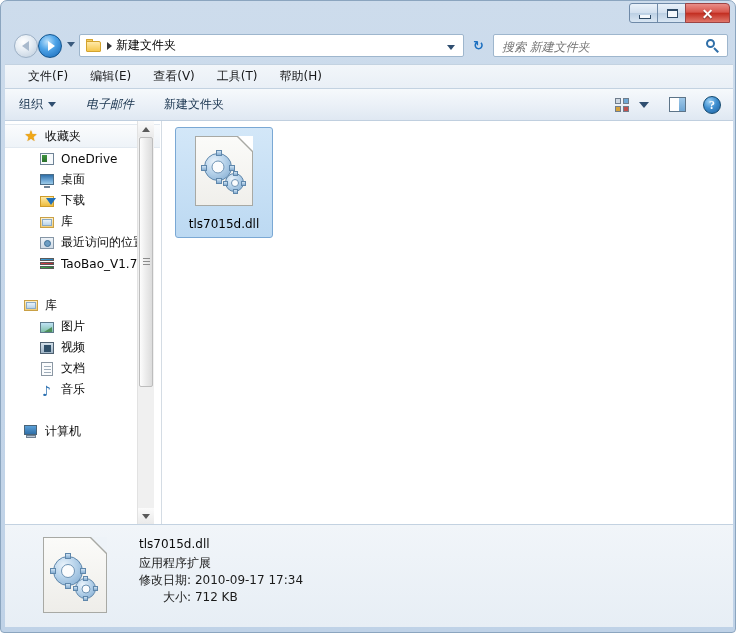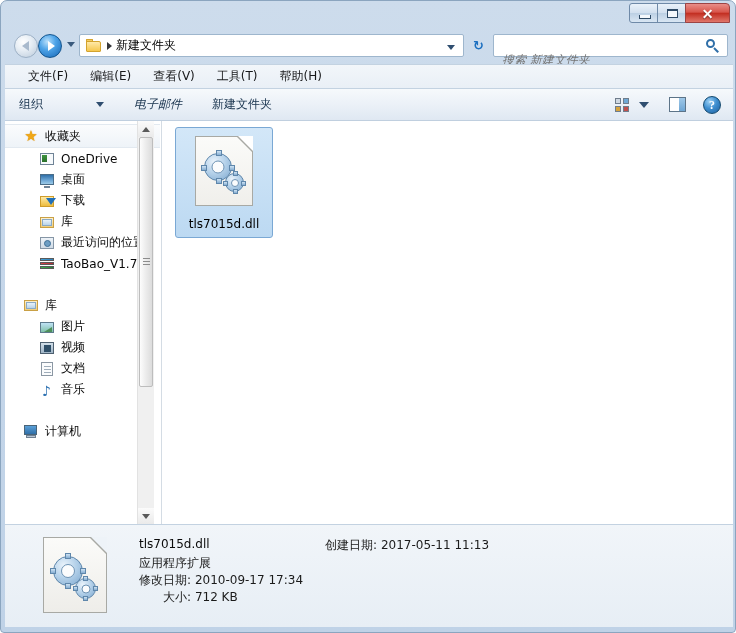--- a/index.html
+++ b/index.html
@@ -199,21 +199,21 @@
     position: absolute;
     left: 488px; top: 6px;
     width: 235px; height: 23px;
     box-sizing: border-box;
     background: #ffffff;
     border: 1px solid #9eb6cd;
     border-radius: 2px;
   }
   #search-input {
     position: absolute;
-    left: 6px; top: 17px;
+    left: 6px; top: 4px;
     width: 195px;
     border: none;
     outline: none;
     font-family: "DejaVu Sans", "Liberation Sans", sans-serif;
     font-size: 12px;
     font-style: italic;
     color: #7a7a7a;
     background: transparent;
   }
   #search-icon {
@@ -271,21 +271,20 @@
   .tb-btn {
     display: flex;
     align-items: center;
     font-size: 12px;
     color: #17324d;
     padding: 4px 8px;
     margin-left: 6px;
     border-radius: 2px;
     cursor: default;
     white-space: nowrap;
-    gap: 48px;
   }
   .tb-caret {
     margin-left: 5px;
     width: 0; height: 0;
     border-left: 4px solid transparent;
     border-right: 4px solid transparent;
     border-top: 5px solid #2f4e70;
   }
   #openwith-icon {
     position: relative;
@@ -987,22 +986,16 @@
         <div class="d-line">
           <span class="d-key">修改日期:</span>
           <span>2010-09-17 17:34</span>
         </div>
         <div class="d-line indent">
           <span class="d-key">大小:</span>
           <span>712 KB</span>
         </div>
       </div>
 
-      <div id="details-col2">
-        <div class="d-line">
-          <span class="d-key">创建日期:</span>
-          <span>2017-05-11 11:13</span>
-        </div>
-      </div>
     </div>
 
   </div>
 </div>
 
 </body></html>

